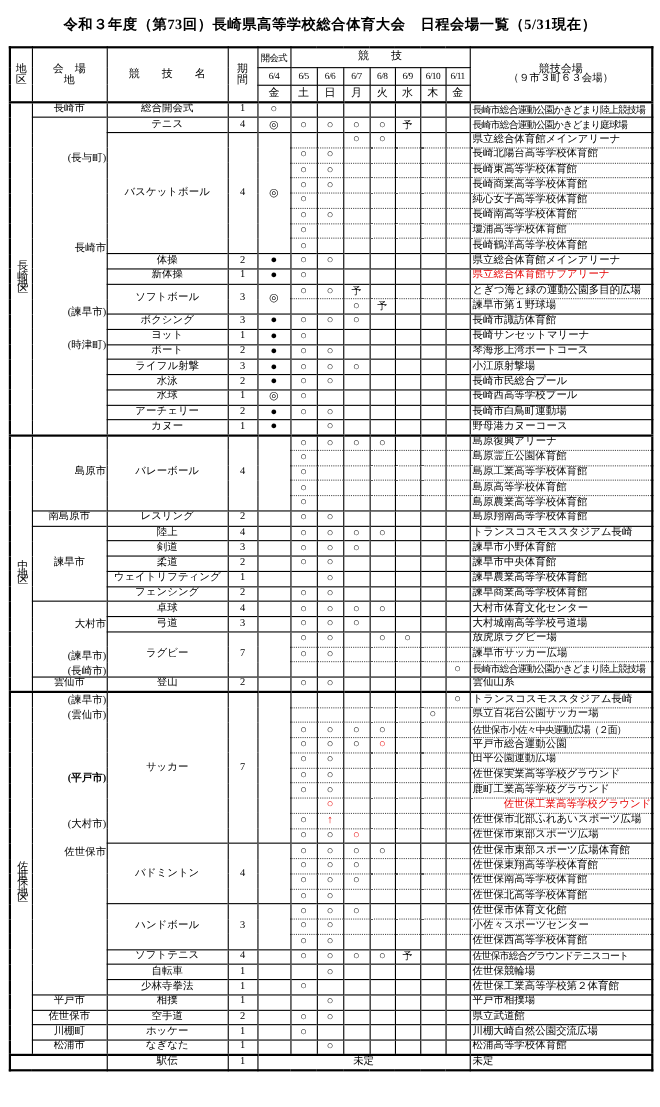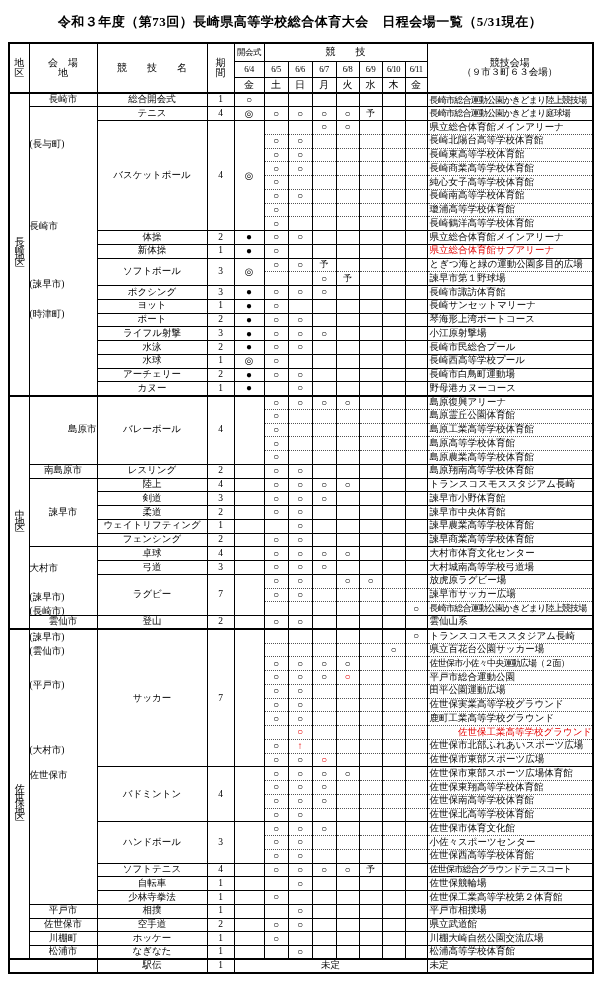--- a/index.html
+++ b/index.html
@@ -19,21 +19,21 @@
   th.dt { font-size:8.5px; letter-spacing:-.5px; }
   th.pre { white-space:pre-line; }
   tbody tr { height:13.75px; }
   tbody td { font-size:9.5px; line-height:1; }
   td.mark { font-size:10px; }
   td.pred { font-size:9px; }
   td.venue { text-align:left; padding-left:2px; white-space:nowrap; font-size:9.5px; }
   td.venue.squeeze { font-size:9px; letter-spacing:-.8px; }
   td.sport { white-space:nowrap; }
   td.city { position:relative; font-size:9.5px; white-space:nowrap; }
-  td.city .ln { position:absolute; left:0; width:100%; text-align:left; line-height:13.75px; }
+  td.city .ln { position:absolute; left:0; width:100%; text-align:right; line-height:13.75px; }
   .vert { writing-mode:vertical-rl; text-orientation:upright; letter-spacing:7px;
     font-size:10px; display:inline-block; line-height:1; }
   tr.sub td { border-top:1px dotted #555; }
   tr.sec td { border-top:2px solid #000; }
   .red { color:#e60000; }
   .footnote { position:absolute; top:977px; left:0; width:100%; text-align:center;
     font-size:9.5px; letter-spacing:.5px; white-space:nowrap; }
 </style>
 </head>
 <body>
@@ -586,21 +586,21 @@
             <td class="mark"></td>
             <td class="mark"></td>
             <td class="mark"></td>
             <td class="venue">雲仙山系</td>
           </tr>
           <tr class="sec">
             <td class="dist" rowspan="24"><div class="vert">佐世保地区</div></td>
             <td class="city" rowspan="20">
               <div class="ln" style="top: 0.6875px;">(諫早市)</div>
               <div class="ln" style="top: 15.125px;">(雲仙市)</div>
-              <div class="ln" style="top: 49px;">(平戸市)</div>
+              <div class="ln" style="top: 72px; font-weight: bold;">(平戸市)</div>
               <div class="ln" style="top: 114px;">(大村市)</div>
               <div class="ln" style="top: 138.875px;">佐世保市</div>
             </td>
             <td class="sport" rowspan="10">サッカー</td>
             <td rowspan="10">7</td>
             <td class="mark" rowspan="10"></td>
             <td class="mark"></td>
             <td class="mark"></td>
             <td class="mark"></td>
             <td class="mark"></td>

